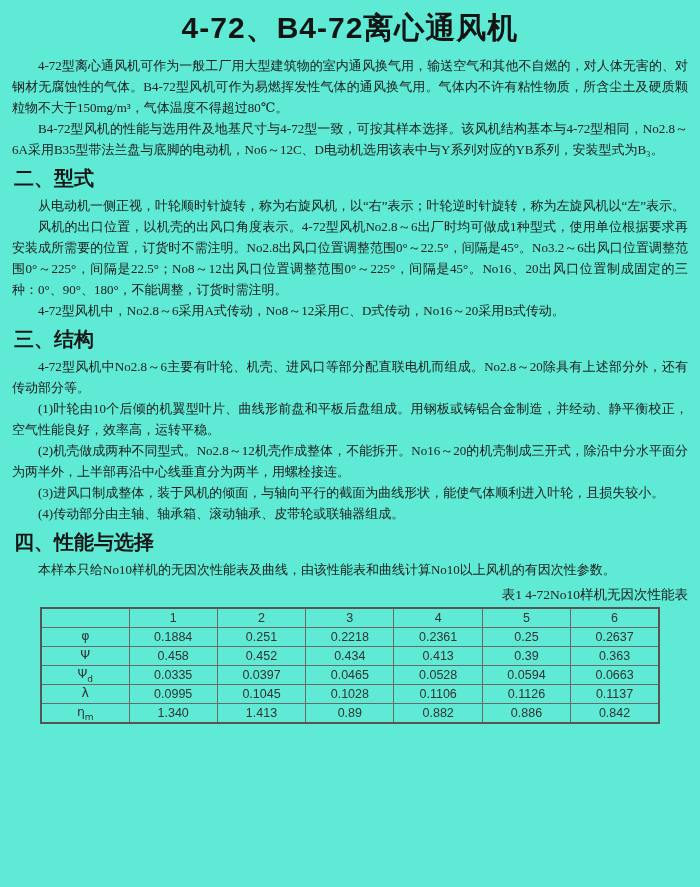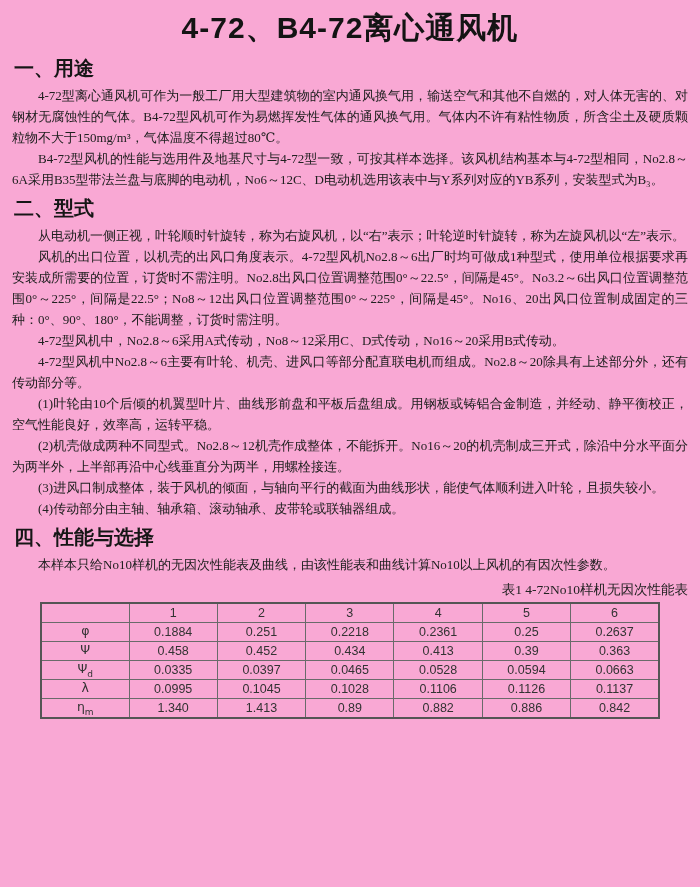--- a/index.html
+++ b/index.html
@@ -5,21 +5,21 @@
   html, body {
     margin: 0;
     padding: 0;
     background: #ffffff;
   }
   .page {
     position: relative;
     width: 700px;
     height: 887px;
     margin: 0 auto;
-    background: #f9a8d4;
+    background: #5eead4;
     color: #1d1d1d;
     font-family: "Liberation Serif", "DejaVu Serif", serif;
     overflow: hidden;
     box-sizing: border-box;
     padding: 6px 12px 0 12px;
   }
   .doc-title {
     text-align: center;
     font-family: "Liberation Sans", "DejaVu Sans", sans-serif;
     font-weight: 700;
@@ -76,27 +76,27 @@
     font-size: 9px;
   }
 </style>
 </head>
 <body>
 
 <div class="page">
   <h1 class="doc-title">4-72、B4-72离心通风机</h1>
 
   <div id="sections">
-      <h2 class="section-heading">一、用途</h2>
       <p class="para">4-72型离心通风机可作为一般工厂用大型建筑物的室内通风换气用，输送空气和其他不自燃的，对人体无害的、对钢材无腐蚀性的气体。B4-72型风机可作为易燃挥发性气体的通风换气用。气体内不许有粘性物质，所含尘土及硬质颗粒物不大于150mg/m³，气体温度不得超过80℃。</p>
       <p class="para">B4-72型风机的性能与选用件及地基尺寸与4-72型一致，可按其样本选择。该风机结构基本与4-72型相同，No2.8～6A采用B35型带法兰盘与底脚的电动机，No6～12C、D电动机选用该表中与Y系列对应的YB系列，安装型式为B₃。</p>
       <h2 class="section-heading">二、型式</h2>
       <p class="para">从电动机一侧正视，叶轮顺时针旋转，称为右旋风机，以“右”表示；叶轮逆时针旋转，称为左旋风机以“左”表示。</p>
       <p class="para">风机的出口位置，以机壳的出风口角度表示。4-72型风机No2.8～6出厂时均可做成1种型式，使用单位根据要求再安装成所需要的位置，订货时不需注明。No2.8出风口位置调整范围0°～22.5°，间隔是45°。No3.2～6出风口位置调整范围0°～225°，间隔是22.5°；No8～12出风口位置调整范围0°～225°，间隔是45°。No16、20出风口位置制成固定的三种：0°、90°、180°，不能调整，订货时需注明。</p>
       <p class="para">4-72型风机中，No2.8～6采用A式传动，No8～12采用C、D式传动，No16～20采用B式传动。</p>
+      <h2 class="section-heading">三、结构</h2>
       <p class="para">4-72型风机中No2.8～6主要有叶轮、机壳、进风口等部分配直联电机而组成。No2.8～20除具有上述部分外，还有传动部分等。</p>
       <p class="para">(1)叶轮由10个后倾的机翼型叶片、曲线形前盘和平板后盘组成。用钢板或铸铝合金制造，并经动、静平衡校正，空气性能良好，效率高，运转平稳。</p>
       <p class="para">(2)机壳做成两种不同型式。No2.8～12机壳作成整体，不能拆开。No16～20的机壳制成三开式，除沿中分水平面分为两半外，上半部再沿中心线垂直分为两半，用螺栓接连。</p>
       <p class="para">(3)进风口制成整体，装于风机的倾面，与轴向平行的截面为曲线形状，能使气体顺利进入叶轮，且损失较小。</p>
       <p class="para">(4)传动部分由主轴、轴承箱、滚动轴承、皮带轮或联轴器组成。</p>
       <h2 class="section-heading">四、性能与选择</h2>
       <p class="para">本样本只给No10样机的无因次性能表及曲线，由该性能表和曲线计算No10以上风机的有因次性参数。</p>
     </div>
 
   <div class="table-caption">表1 4-72No10样机无因次性能表</div>

